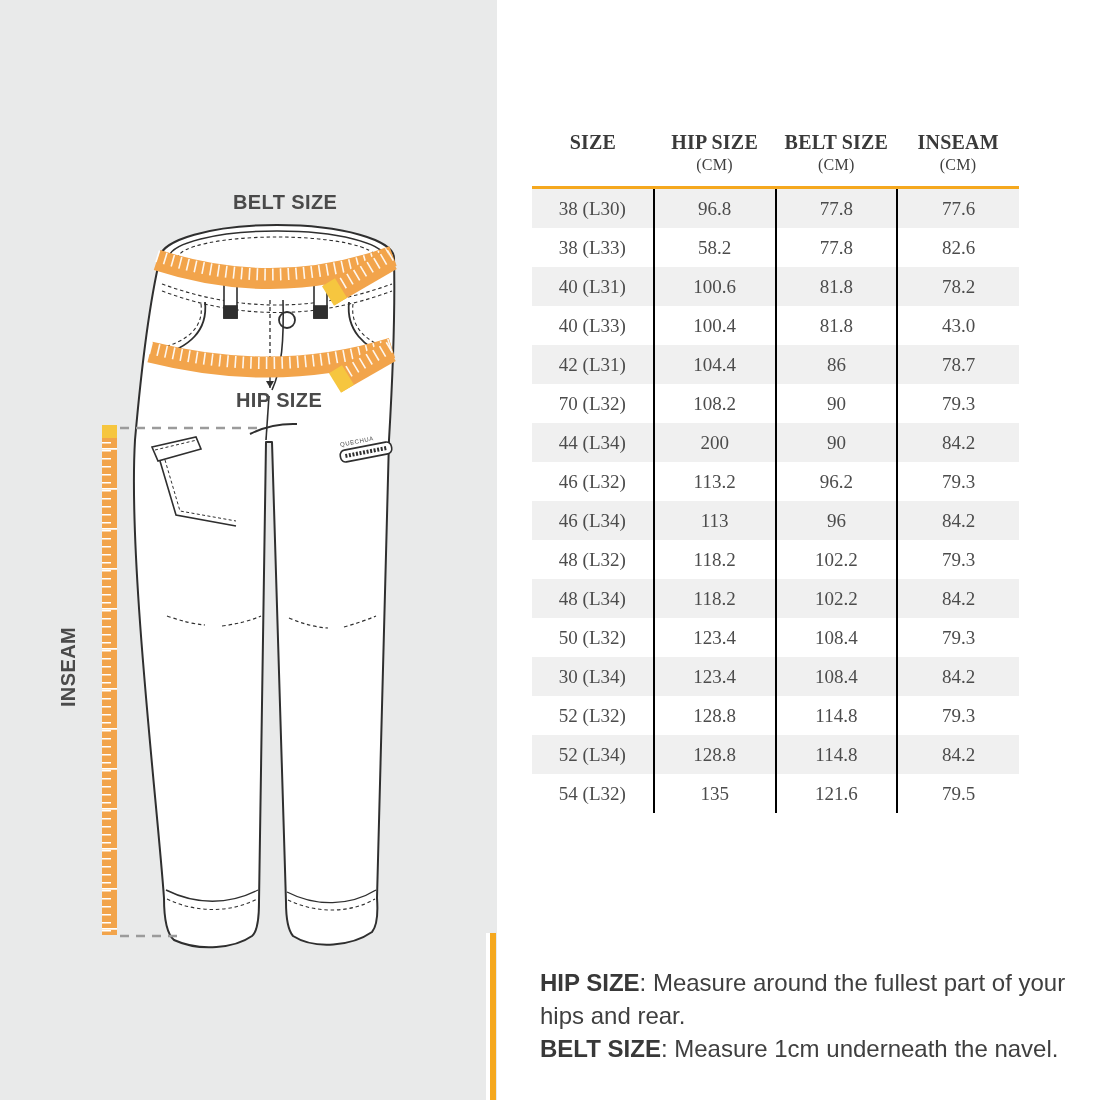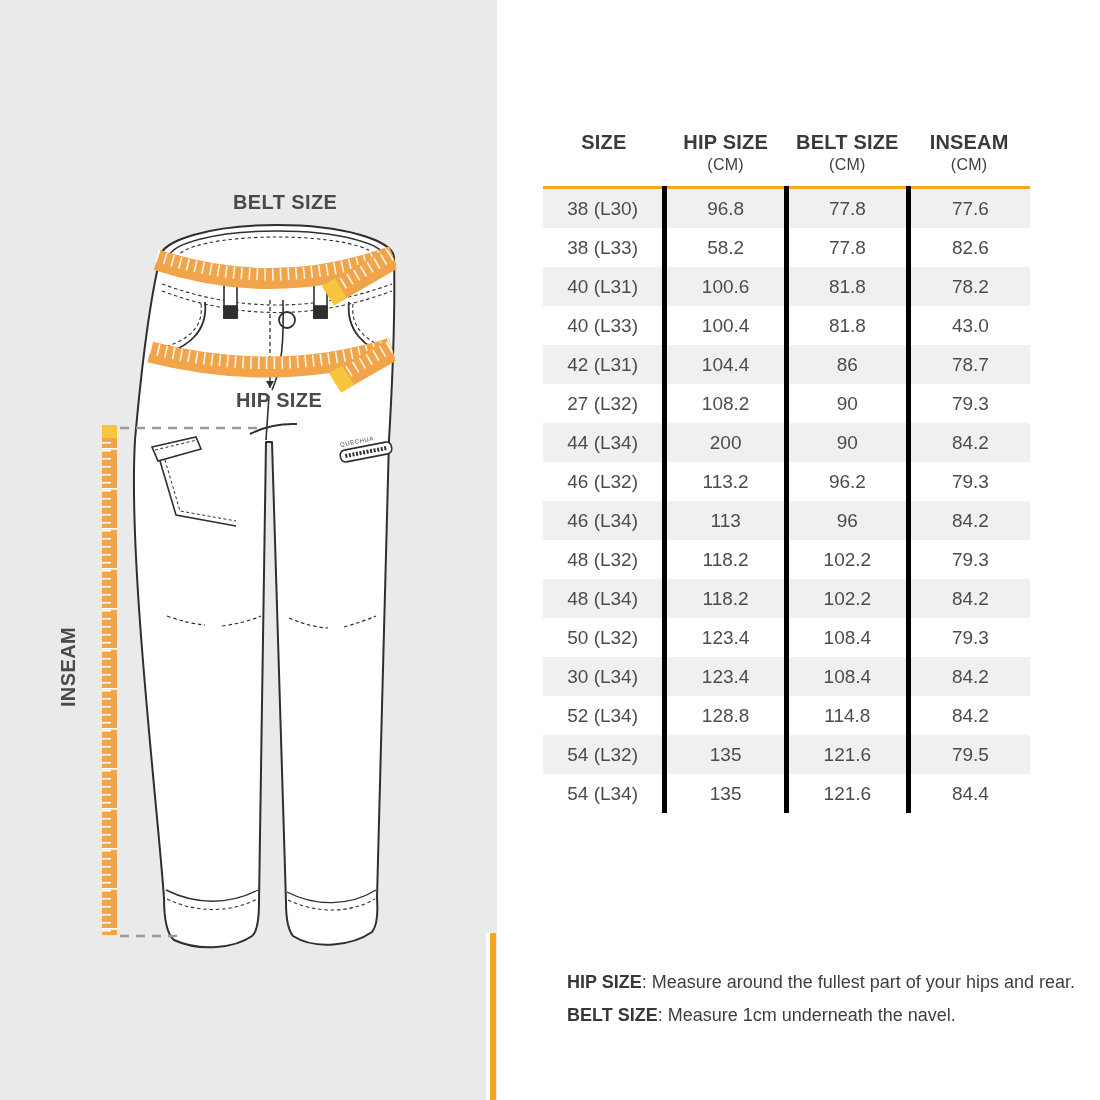--- a/index.html
+++ b/index.html
@@ -13,36 +13,36 @@
   .accent-bar{position:absolute;left:490px;top:933px;width:6px;height:167px;background:#f5a81e;}
   .diagram-label{
     position:absolute;font-weight:bold;font-size:20px;color:#4a4a4a;
     letter-spacing:.4px;white-space:nowrap;
   }
   #lbl-belt{left:233px;top:191px;}
   #lbl-hip{left:236px;top:389px;}
   #lbl-inseam{left:68px;top:667px;transform:translate(-50%,-50%) rotate(-90deg);}
   
   table.size-table{
-    position:absolute;left:543px;top:131px;width:487px;
-    border-collapse:collapse;table-layout:fixed;
+    position:absolute;left:532px;top:131px;width:487px;
+    border-collapse:collapse;table-layout:fixed;font-family:Liberation Serif, serif;
   }
   .size-table th{
     vertical-align:top;padding:0 0 12px 0;text-align:center;
     border-bottom:3px solid #f5a81e;
     font-size:20px;font-weight:bold;color:#3a3a3a;letter-spacing:.2px;
   }
   .size-table .h-unit{font-size:16px;font-weight:normal;color:#3f3f3f;margin-top:2px;letter-spacing:.3px;}
   .size-table td{
     height:39px;text-align:center;font-size:19px;color:#4c4c4c;padding:0;
   }
   .size-table tbody tr:nth-child(odd){background:#f0f0f0;}
-  .size-table td + td{border-left:5px solid #000000;}
+  .size-table td + td{border-left:2px solid #000000;}
   
-  .notes{position:absolute;left:567px;top:966px;font-size:18px;color:#3f3f3f;line-height:33px;}
+  .notes{position:absolute;left:540px;top:966px;font-size:24px;color:#3f3f3f;line-height:33px;}
   .notes b{color:#383838;}
   svg text{font-family:"Liberation Sans",sans-serif;}
 </style>
 </head>
 <body>
 
 <div class="panel-left">
 
   <svg width="497" height="1100" viewBox="0 0 497 1100">
 
@@ -202,21 +202,21 @@
         <td>81.8</td>
         <td>43.0</td>
       </tr>
       <tr>
         <td>42 (L31)</td>
         <td>104.4</td>
         <td>86</td>
         <td>78.7</td>
       </tr>
       <tr>
-        <td>27 (L32)</td>
+        <td>70 (L32)</td>
         <td>108.2</td>
         <td>90</td>
         <td>79.3</td>
       </tr>
       <tr>
         <td>44 (L34)</td>
         <td>200</td>
         <td>90</td>
         <td>84.2</td>
       </tr>
@@ -248,38 +248,38 @@
         <td>50 (L32)</td>
         <td>123.4</td>
         <td>108.4</td>
         <td>79.3</td>
       </tr>
       <tr>
         <td>30 (L34)</td>
         <td>123.4</td>
         <td>108.4</td>
         <td>84.2</td>
+      </tr>
+      <tr>
+        <td>52 (L32)</td>
+        <td>128.8</td>
+        <td>114.8</td>
+        <td>79.3</td>
       </tr>
       <tr>
         <td>52 (L34)</td>
         <td>128.8</td>
         <td>114.8</td>
         <td>84.2</td>
       </tr>
       <tr>
         <td>54 (L32)</td>
         <td>135</td>
         <td>121.6</td>
         <td>79.5</td>
       </tr>
-      <tr>
-        <td>54 (L34)</td>
-        <td>135</td>
-        <td>121.6</td>
-        <td>84.4</td>
-      </tr>
     </tbody>
 </table>
 
 <div class="notes">
   <div><b>HIP SIZE</b><span>: Measure around the fullest part of your hips and rear.</span></div>
   <div><b>BELT SIZE</b><span>: Measure 1cm underneath the navel.</span></div>
 </div>
 
 </body></html>

